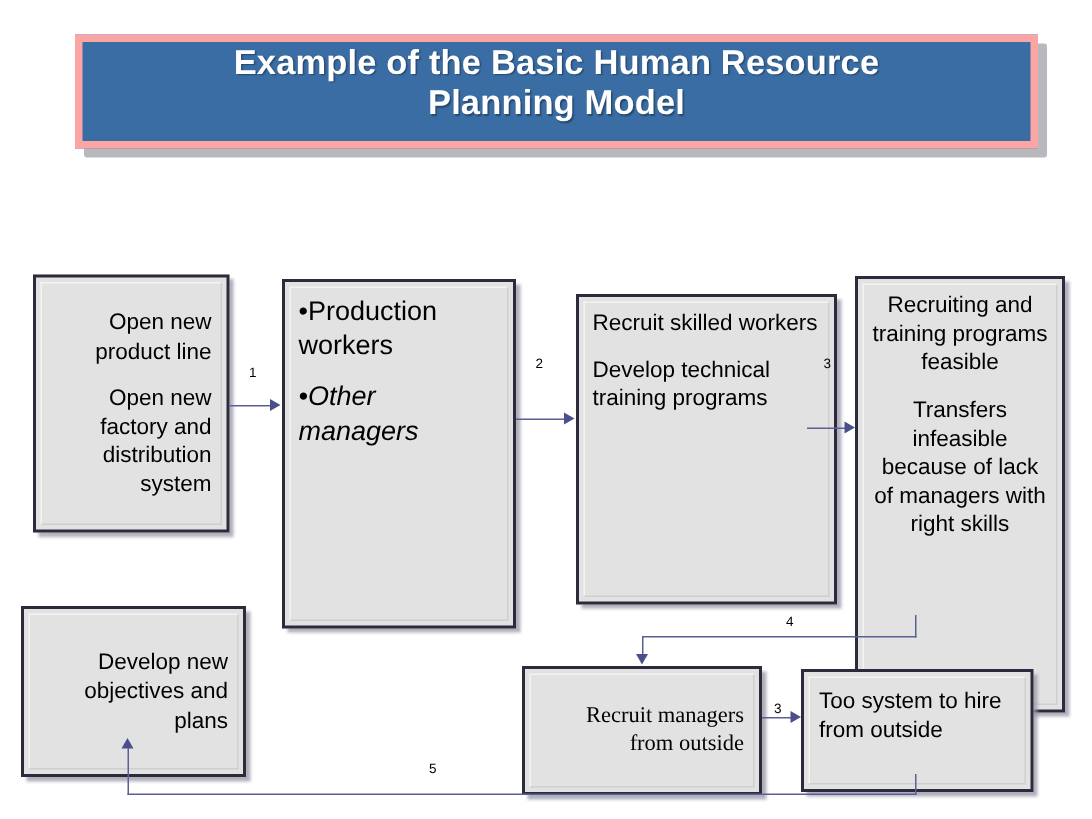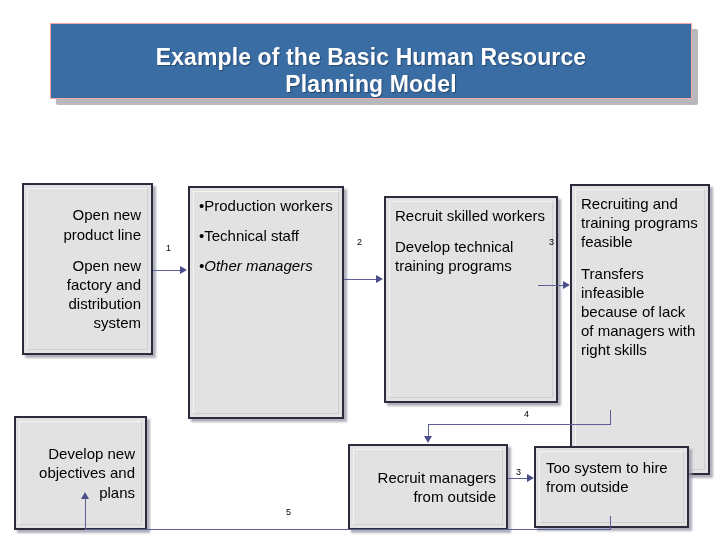--- a/index.html
+++ b/index.html
@@ -26,24 +26,24 @@
     background: #b9b9bd;
     border-radius: 2px;
   }
   #title-banner {
     position: absolute;
     left: 50px;
     top: 23px;
     width: 642px;
     height: 76px;
     background: #3a6da4;
-    border: 1px solid #fca5a5;
+    border: 5px solid #fca5a5;
     box-sizing: border-box;
     display: flex;
-    align-items: flex-end;
+    align-items: flex-start;
     justify-content: center;
   }
   #title-banner .title-text {
     color: #ffffff;
     font-size: 23px;
     font-weight: bold;
     line-height: 1.18;
     text-align: center;
     letter-spacing: 0.1px;
     text-shadow: 1px 1px 1px rgba(0,0,0,0.35);
@@ -69,35 +69,35 @@
     overflow: hidden;
   }
   .pbox p {
     margin: 0 0 12px 0;
     font-size: 15px;
     line-height: 1.28;
   }
   .pbox p:last-child { margin-bottom: 0; }
   .pbox.center .inner { display: flex; flex-direction: column; justify-content: center; }
   .pbox.center p { text-align: right; }
-  .pbox .bullet { margin: 0 0 11px 0; font-size: 15px; line-height: 1.28; }
+  .pbox .bullet { margin: 0 0 11px 0; font-size: 18px; line-height: 1.28; }
   .pbox .bullet:last-child { margin-bottom: 0; font-style: italic; }
 
   
   #box-open-new      { left: 22px;  top: 183px; width: 131px; height: 172px; }
   #box-staffing      { left: 188px; top: 186px; width: 156px; height: 233px; }
   #box-recruit-skill { left: 384px; top: 196px; width: 174px; height: 207px; }
-  #box-feasible      { left: 570px; top: 184px; width: 140px; height: 291px; }
-  #box-objectives    { left: 14px;  top: 416px; width: 133px; height: 114px; padding-left: 44px; }
+  #box-feasible      { left: 570px; top: 184px; width: 140px; height: 291px; text-align: center; }
+  #box-objectives    { left: 14px;  top: 404px; width: 150px; height: 114px; padding-left: 44px; }
   #box-recruit-mgr   { left: 348px; top: 444px; width: 160px; height: 86px; }
   #box-too-costly    { left: 534px; top: 446px; width: 155px; height: 82px; }
 
   #box-open-new .inner    { padding: 6px 6px; }
   #box-objectives .inner  { padding: 5px 6px; }
-  #box-recruit-mgr .inner { padding: 5px 6px; }
+  #box-recruit-mgr .inner { padding: 5px 6px; font-family: Liberation Serif, serif; }
   #box-too-costly .inner  { padding: 6px 6px; }
   #box-too-costly p { margin-bottom: 3px; }
 
   
   .conn-h {
     position: absolute;
     height: 0;
     border-top: 1px solid #5b5f96;
   }
   .conn-v {
@@ -176,21 +176,20 @@
 <div class="pbox center" id="box-open-new">
   <div class="inner">
     <p>Open new product line</p>
     <p>Open new factory and distribution system</p>
   </div>
 </div>
 
 <div class="pbox" id="box-staffing">
   <div class="inner">
     <div class="bullet">•Production workers</div>
-    <div class="bullet">•Technical staff</div>
     <div class="bullet">•Other managers</div>
   </div>
 </div>
 
 <div class="pbox" id="box-recruit-skill">
   <div class="inner">
     <p>Recruit skilled workers</p>
     <p>Develop technical training programs</p>
   </div>
 </div>

